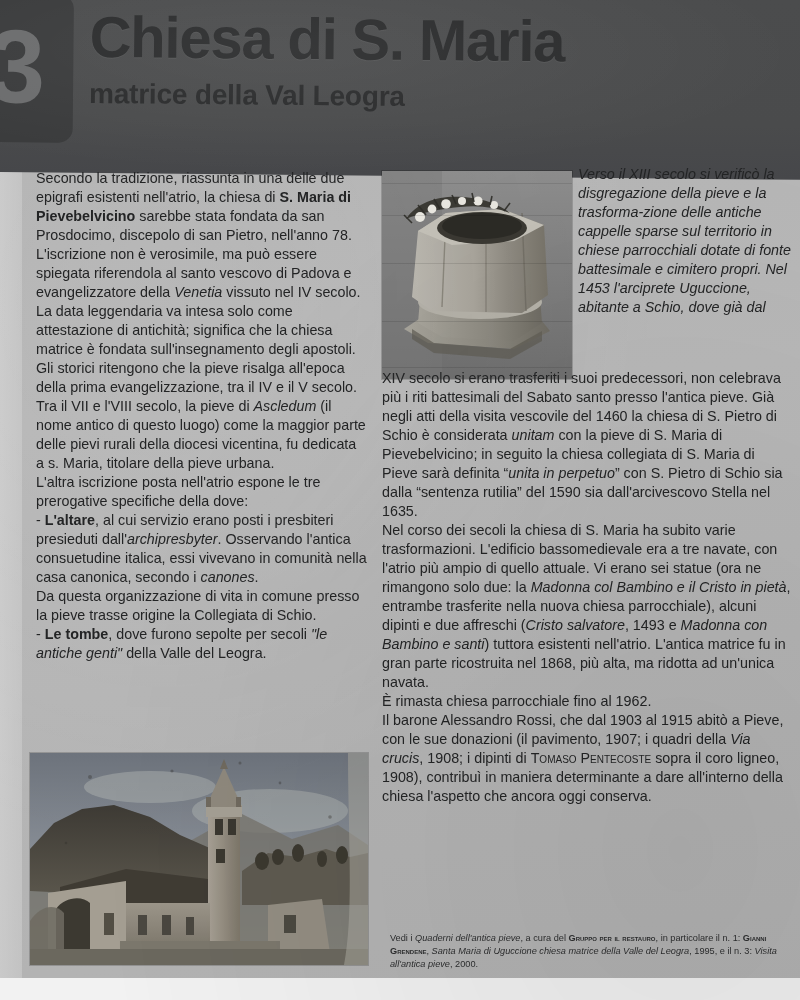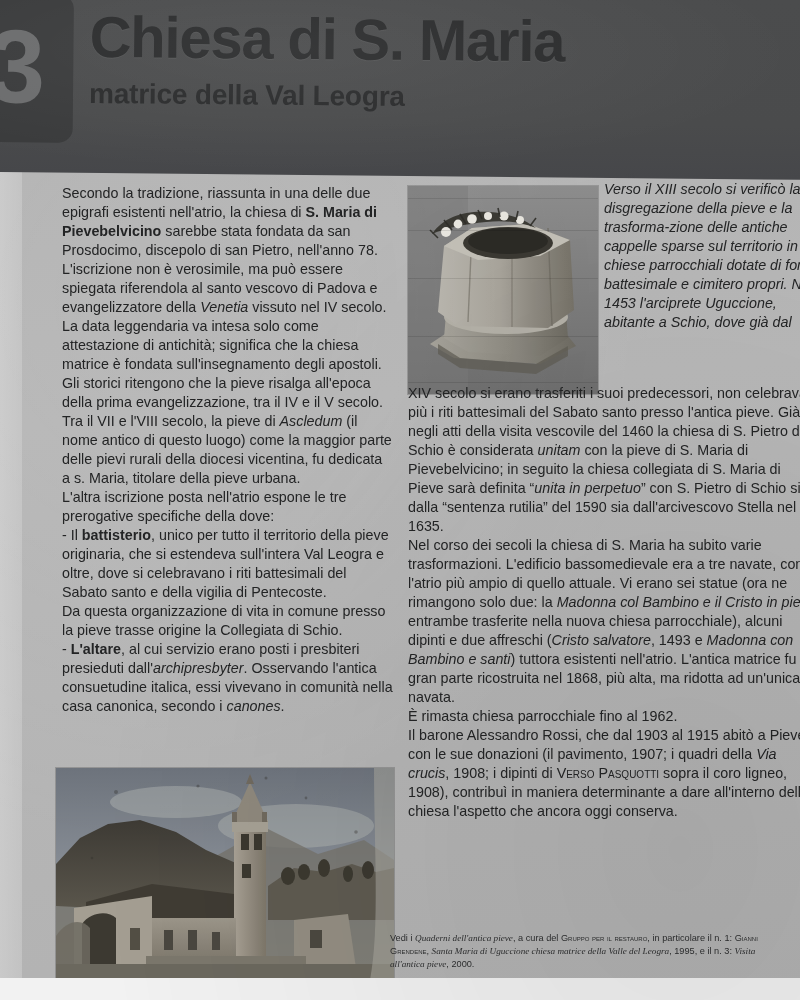--- a/index.html
+++ b/index.html
@@ -69,21 +69,21 @@
     letter-spacing:-1.2px; line-height:1.05;
     text-shadow: 0 1px 0 rgba(255,255,255,.05);
   }
   .title-sub{
     font-size:28px; font-weight:700; color:#2b2c2d;
     letter-spacing:-.2px; margin-top:10px;
   }
 
   
   #body-area{
-    position:absolute; left:0; top:168px; width:648px; height:810px;margin-left:26px;
+    position:absolute; left:0; top:153px; width:648px; height:810px;
   }
   .col{
     position:absolute;
     color:#232425;
     font-size:14.3px;
     line-height:19.0px;
   }
   .col p{ margin:0; }
   .col b{ font-weight:700; }
   .col i{ font-style:italic; }
@@ -113,22 +113,22 @@
     left:30px; top:600px; width:338px; height:212px;
     box-shadow: 0 0 0 1px rgba(0,0,0,.18);
   }
   .photo svg{ display:block; width:100%; height:100%; }
 
   
   #footer{
     position:absolute; left:390px; top:932px; width:400px;
     color:#2d2e2f; font-size:9.2px; line-height:13.2px;
   }
-  #footer i{ font-style:italic;font-family:Liberation Serif, serif; }
-  #footer .sc{ font-variant: small-caps; }
+  #footer i{ font-style:italic; }
+  #footer .sc{ font-variant: small-caps; font-weight: bold; }
 </style>
 </head>
 <body>
 
 <div id="panel">
 
   <div class="paper-edge-left"></div>
 
   <div id="header">
     <div class="badge">
@@ -139,23 +139,23 @@
       <div class="title-sub">matrice della Val Leogra</div>
     </div>
   </div>
 
   <div id="body-area">
 
     <div class="col" id="col-left">
         <p>Secondo la tradizione, riassunta in una delle due epigrafi esistenti nell'atrio, la chiesa di <b>S. Maria di Pievebelvicino</b> sarebbe stata fondata da san Prosdocimo, discepolo di  san Pietro, nell'anno 78. L'iscrizione non è verosimile, ma può essere spiegata riferendola al santo vescovo di  Padova e evangelizzatore della <i>Venetia</i> vissuto nel IV secolo. La data leggendaria va intesa solo come attestazione di antichità; significa che la chiesa matrice è fondata sull'insegnamento degli apostoli.</p>
         <p>Gli storici ritengono che la pieve risalga all'epoca della prima evangelizzazione, tra il IV e il V secolo. Tra il VII e l'VIII secolo, la pieve di <i>Ascledum</i> (il nome antico di questo luogo) come la maggior parte delle pievi rurali della diocesi vicentina, fu dedicata a s. Maria, titolare della pieve urbana.</p>
         <p>L'altra iscrizione posta nell'atrio espone le tre prerogative specifiche della dove:</p>
-        <p>- Il <b>battisterio</b>, unico per tutto il territorio della pieve originaria, che si estendeva sull'intera Val Leogra e oltre, dove si celebravano i riti battesimali del Sabato santo e della vigilia di Pentecoste.</p>
+        <p>- <b>L'altare</b>, al cui servizio erano posti i presbiteri presieduti dall'<i>archipresbyter</i>. Osservando l'antica consuetudine italica, essi vivevano in comunità nella casa canonica, secondo i <i>canones</i>.</p>
         <p>Da questa organizzazione di vita in comune presso la pieve trasse origine la Collegiata di Schio.</p>
-        <p>- <b>L'altare</b>, al cui servizio erano posti i presbiteri presieduti dall'<i>archipresbyter</i>. Osservando l'antica consuetudine italica, essi vivevano in comunità nella casa canonica, secondo i <i>canones</i>.</p>
+        <p>- <b>Le tombe</b>, dove furono sepolte per secoli <i>"le antiche genti"</i> della Valle del Leogra.</p>
       </div>
 
     <div class="photo" id="photo-font">
       <svg viewBox="0 0 190 208" preserveAspectRatio="none" aria-hidden="true">
         <defs>
           <linearGradient id="bgF" x1="0" y1="0" x2="0" y2="1">
             <stop offset="0%" stop-color="#8d8d8d"></stop>
             <stop offset="100%" stop-color="#6f6f6f"></stop>
           </linearGradient>
           <linearGradient id="stoneF" x1="0" y1="0" x2="1" y2="0">
@@ -219,21 +219,21 @@
         </g>
       </svg>
     </div>
 
     <div class="col" id="col-right-top">Verso il XIII secolo si verificò la disgregazione della pieve e la trasforma-zione delle antiche cappelle sparse sul territorio in chiese parrocchiali dotate di fonte battesimale e  cimitero propri. Nel 1453 l'arciprete Uguccione, abitante a Schio, dove già dal</div>
 
     <div class="col" id="col-right-main">
         <p>XIV secolo si erano trasferiti i suoi predecessori, non celebrava più i riti battesimali del Sabato santo presso l'antica pieve. Già negli atti della visita vescovile del 1460 la chiesa di S. Pietro di Schio è considerata <i>unitam</i> con la pieve di S. Maria di Pievebelvicino; in seguito la chiesa collegiata di S. Maria di Pieve sarà definita “<i>unita in perpetuo</i>” con S. Pietro di Schio sia dalla “sentenza rutilia” del 1590 sia dall'arcivescovo Stella nel 1635.</p>
         <p>Nel corso dei secoli la chiesa di S. Maria ha subito varie trasformazioni. L'edificio bassomedievale era a tre navate, con l'atrio più ampio di quello attuale. Vi erano sei statue (ora ne rimangono solo due: la <i>Madonna col Bambino e il Cristo in pietà</i>, entrambe trasferite nella nuova chiesa parrocchiale), alcuni dipinti e  due affreschi (<i>Cristo salvatore</i>, 1493 e <i>Madonna con Bambino e santi</i>) tuttora esistenti nell'atrio. L'antica matrice fu in gran parte ricostruita nel 1868, più alta, ma ridotta ad un'unica navata.</p>
         <p>È rimasta chiesa parrocchiale fino al 1962.</p>
-        <p>Il barone Alessandro Rossi, che dal 1903 al 1915 abitò a Pieve, con le sue donazioni (il pavimento, 1907; i quadri della <i>Via crucis</i>, 1908; i dipinti di <span class="sc">Verso Pasquotti</span> sopra il coro ligneo, 1908), contribuì in maniera determinante a dare all'interno della chiesa l'aspetto che ancora oggi conserva.</p>
+        <p>Il barone Alessandro Rossi, che dal 1903 al 1915 abitò a Pieve, con le sue donazioni (il pavimento, 1907; i quadri della <i>Via crucis</i>, 1908; i dipinti di <span class="sc">Tomaso Pentecoste</span> sopra il coro ligneo, 1908), contribuì in maniera determinante a dare all'interno della chiesa l'aspetto che ancora oggi conserva.</p>
       </div>
 
     <div class="photo" id="photo-church">
       <svg viewBox="0 0 338 212" preserveAspectRatio="none" aria-hidden="true">
         <defs>
           <linearGradient id="skyC" x1="0" y1="0" x2="0" y2="1">
             <stop offset="0%" stop-color="#6d737c"></stop>
             <stop offset="55%" stop-color="#8b9199"></stop>
             <stop offset="100%" stop-color="#a2a69f"></stop>
           </linearGradient>

